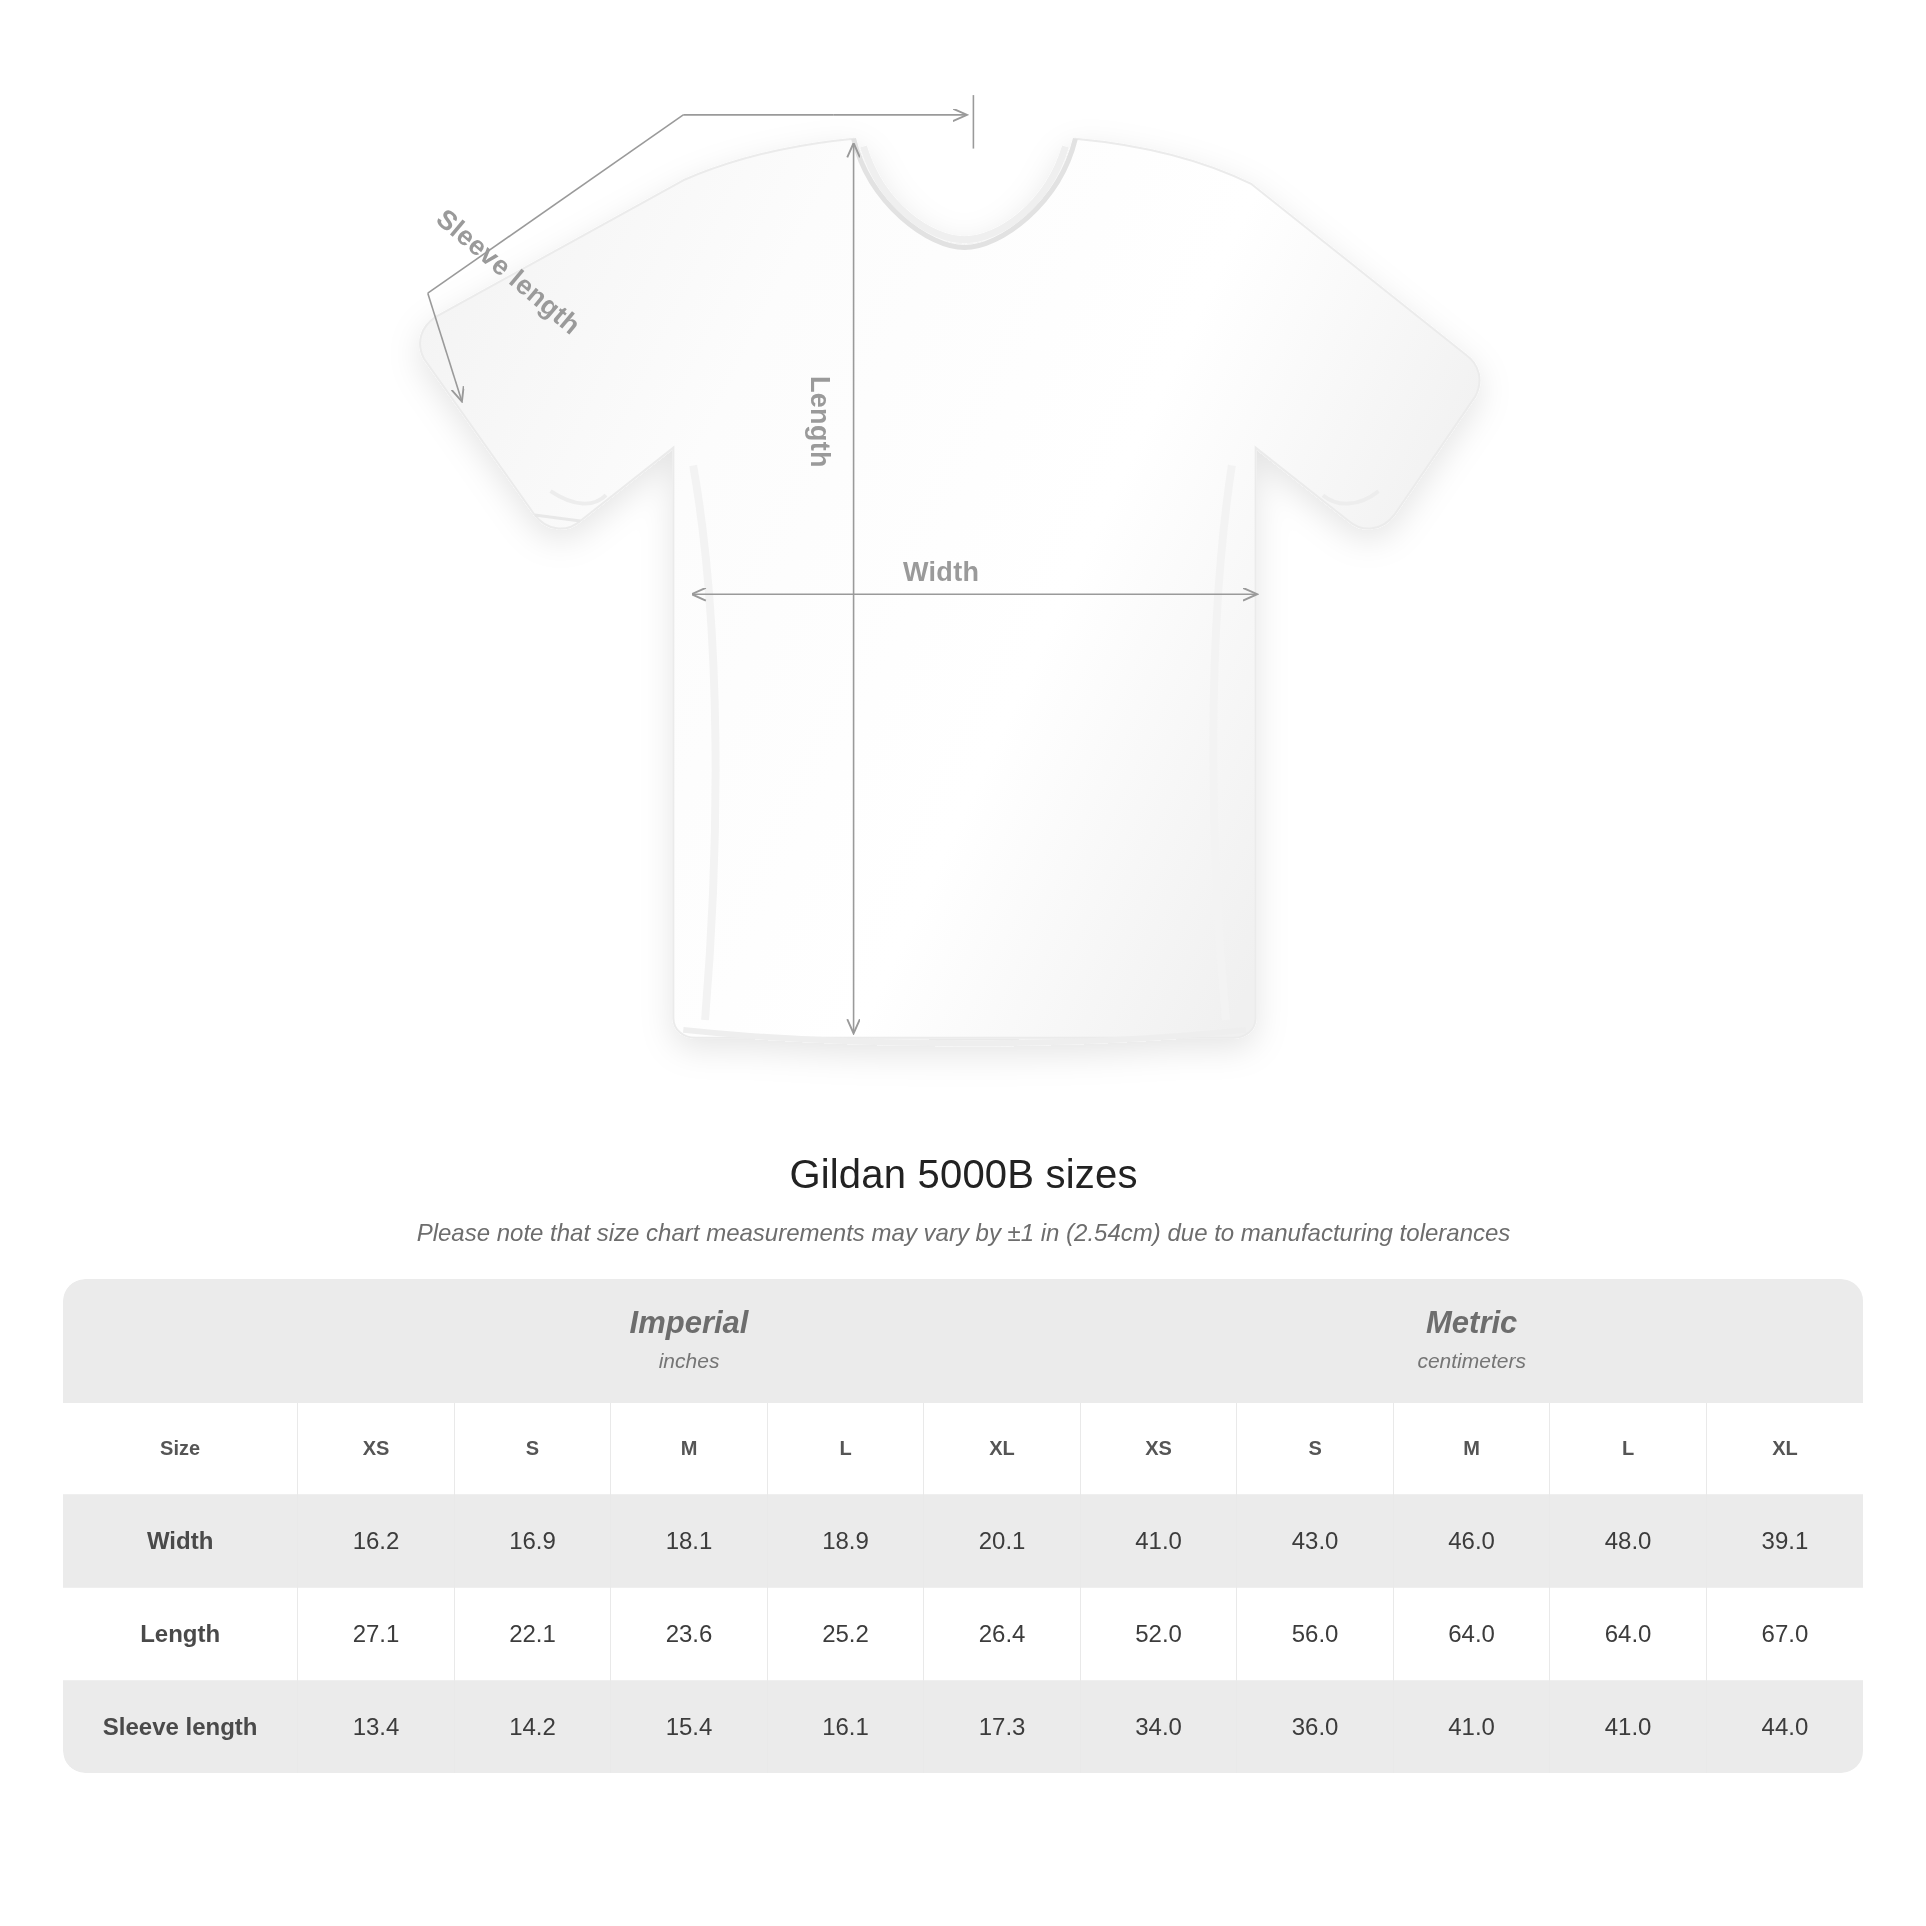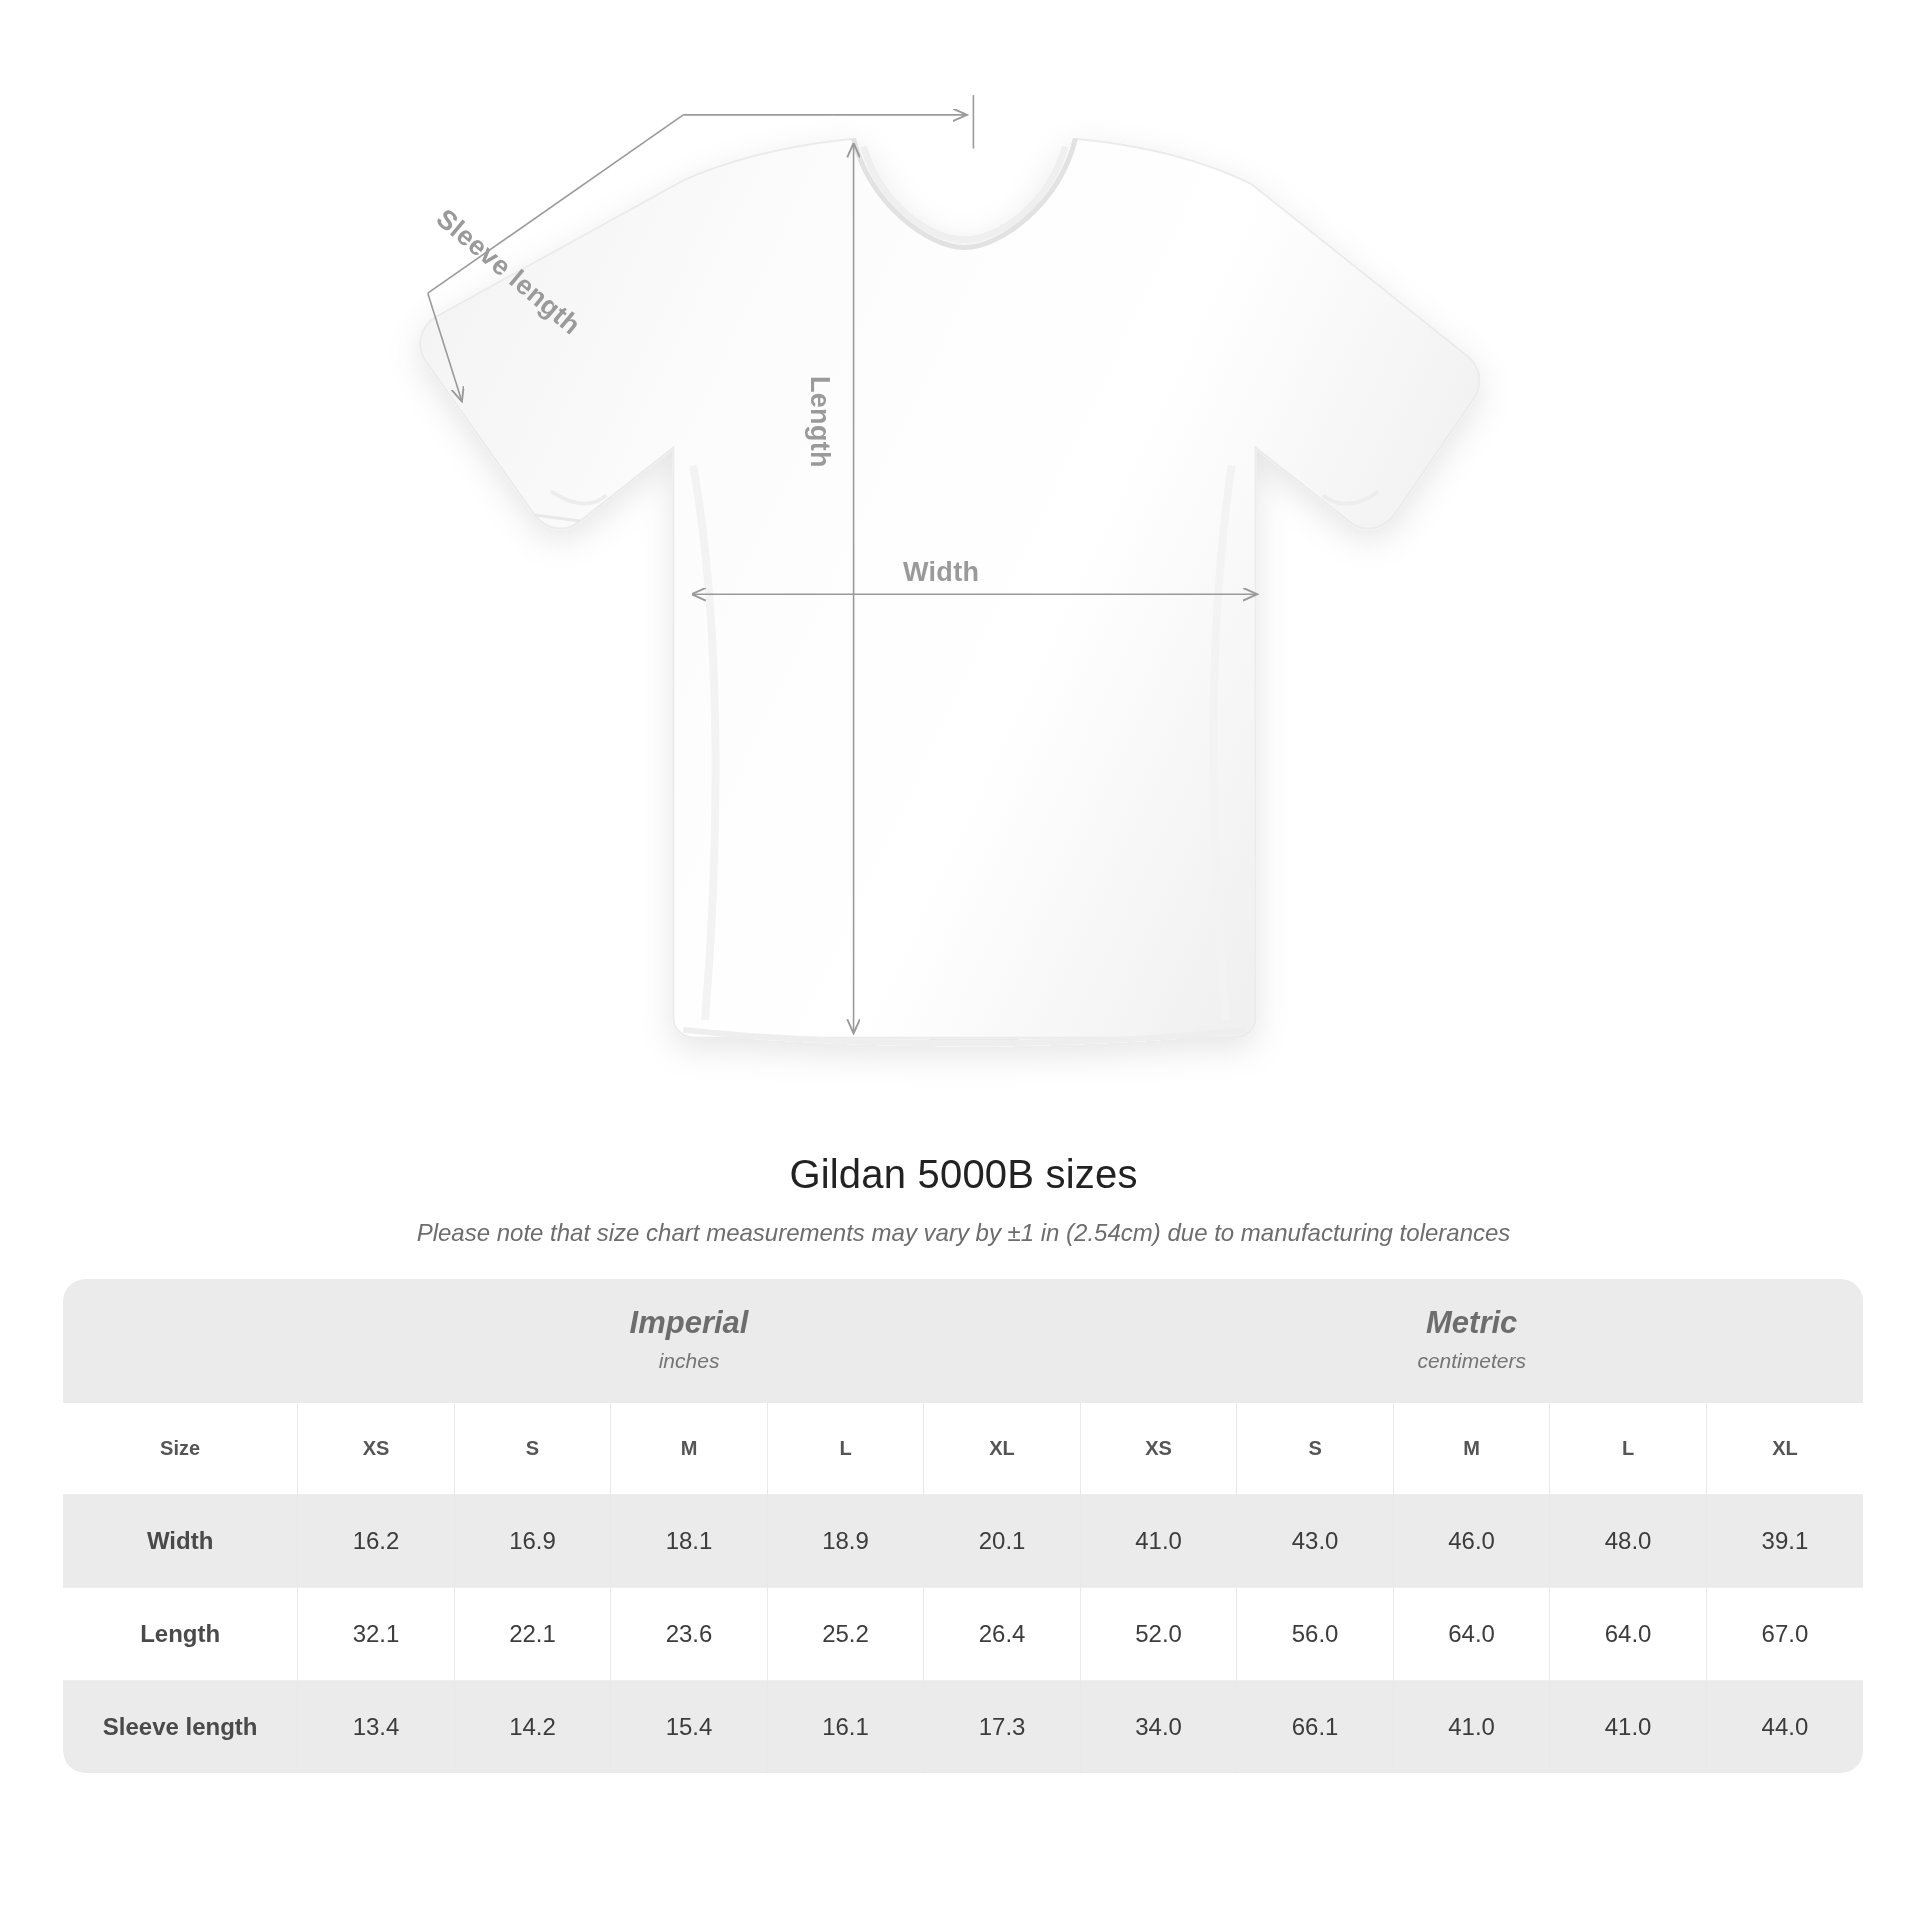--- a/index.html
+++ b/index.html
@@ -284,41 +284,41 @@
           <td>20.1</td>
           <td>41.0</td>
           <td>43.0</td>
           <td>46.0</td>
           <td>48.0</td>
           <td>39.1</td>
         </tr>
 
         <tr class="data-row plain">
           <td class="row-head">Length</td>
-          <td>32.1</td>
+          <td>27.1</td>
           <td>22.1</td>
           <td>23.6</td>
           <td>25.2</td>
           <td>26.4</td>
           <td>52.0</td>
           <td>56.0</td>
           <td>64.0</td>
           <td>64.0</td>
           <td>67.0</td>
         </tr>
 
         <tr class="data-row shaded">
           <td class="row-head corner-bl">Sleeve length</td>
           <td>13.4</td>
           <td>14.2</td>
           <td>15.4</td>
           <td>16.1</td>
           <td>17.3</td>
           <td>34.0</td>
-          <td>66.1</td>
+          <td>36.0</td>
           <td>41.0</td>
           <td>41.0</td>
           <td class="corner-br">44.0</td>
         </tr>
       </tbody>
     </table>
   </div>
 
 </div>
 

